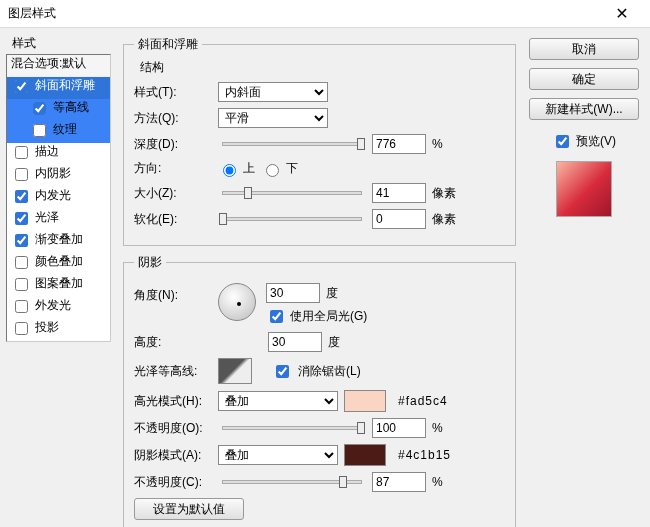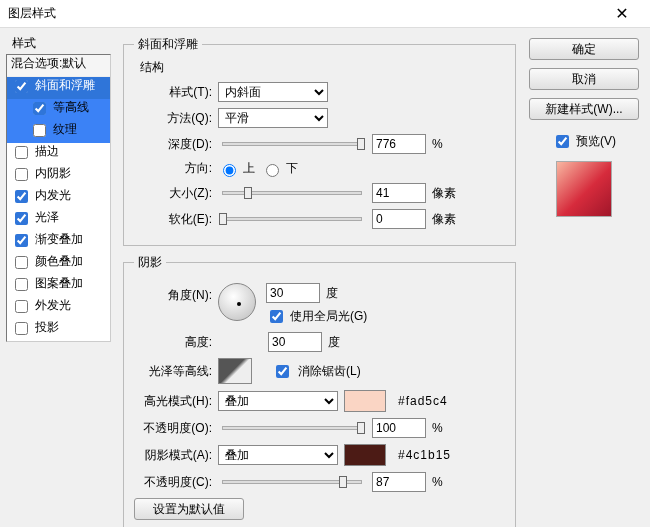--- a/index.html
+++ b/index.html
@@ -14,21 +14,21 @@
   .style-row { display: flex; align-items: flex-start; height: 22px; padding: 0 4px; gap: 4px; }
   .style-row.blend { background: #f5f5f5; border-bottom: 1px solid #eee; }
   .style-row.sel { background: #2f75d9; color: #fff; }
   .style-row.high { background: #3b82f6; }
   .style-row.sub { padding-left: 22px; }
   input[type=checkbox] { width: 13px; height: 13px; accent-color: #2f75d9; }
   .center { flex: 1; padding: 0 8px 0 12px; }
   fieldset { border: 1px solid #bbb; margin: 4px 0 8px 0; padding: 6px 10px 10px 10px; }
   legend { padding: 0 4px; }
   .row { display: flex; align-items: center; margin: 6px 0; gap: 6px; }
-  .lbl { width: 78px; text-align: right; }
+  .lbl { width: 78px; }
   select, input[type=text].num { height: 20px; border: 1px solid #888; background: #fff; }
   select { width: 110px; padding: 0 2px; }
   input.num { width: 54px; text-align: left; padding: 0 3px; }
   .unit { width: 40px; text-align: left; }
   .slider { width: 140px; height: 4px; background: #ddd; border: 1px solid #aaa; position: relative; margin: 0 4px; }
   .slider .nub { position: absolute; top: -5px; width: 8px; height: 12px; background: #eee; border: 1px solid #666; transform: translateX(-4px); }
   .radio-circle { display: flex; align-items: center; gap: 4px; }
   .sphere { width: 38px; height: 38px; border: 1px solid #888; border-radius: 50%; background: radial-gradient(circle at 40% 35%, #fff, #bbb); position: relative; margin-right: 4px; }
   .sphere .dot { position: absolute; width: 4px; height: 4px; background: #000; border-radius: 50%; }
   .contour-sw { width: 34px; height: 26px; border: 1px solid #888; background: linear-gradient(135deg,#555 0%,#555 45%,#eee 55%,#eee 100%); }
@@ -223,22 +223,22 @@
         <span class="unit">%</span>
       </div>
 
       <div class="bottom-btns">
         <div class="btn">设置为默认值</div>
       </div>
     </fieldset>
   </div>
 
   <div class="right-col">
+    <div class="btn">取消</div>
     <div class="btn">确定</div>
-    <div class="btn">取消</div>
     <div class="btn">新建样式(W)...</div>
     <div class="preview-check">
       <input type="checkbox" checked="" style="">
       <span>预览(V)</span>
     </div>
     <div class="preview-box"></div>
   </div>
 </div>
 
 </body></html>

